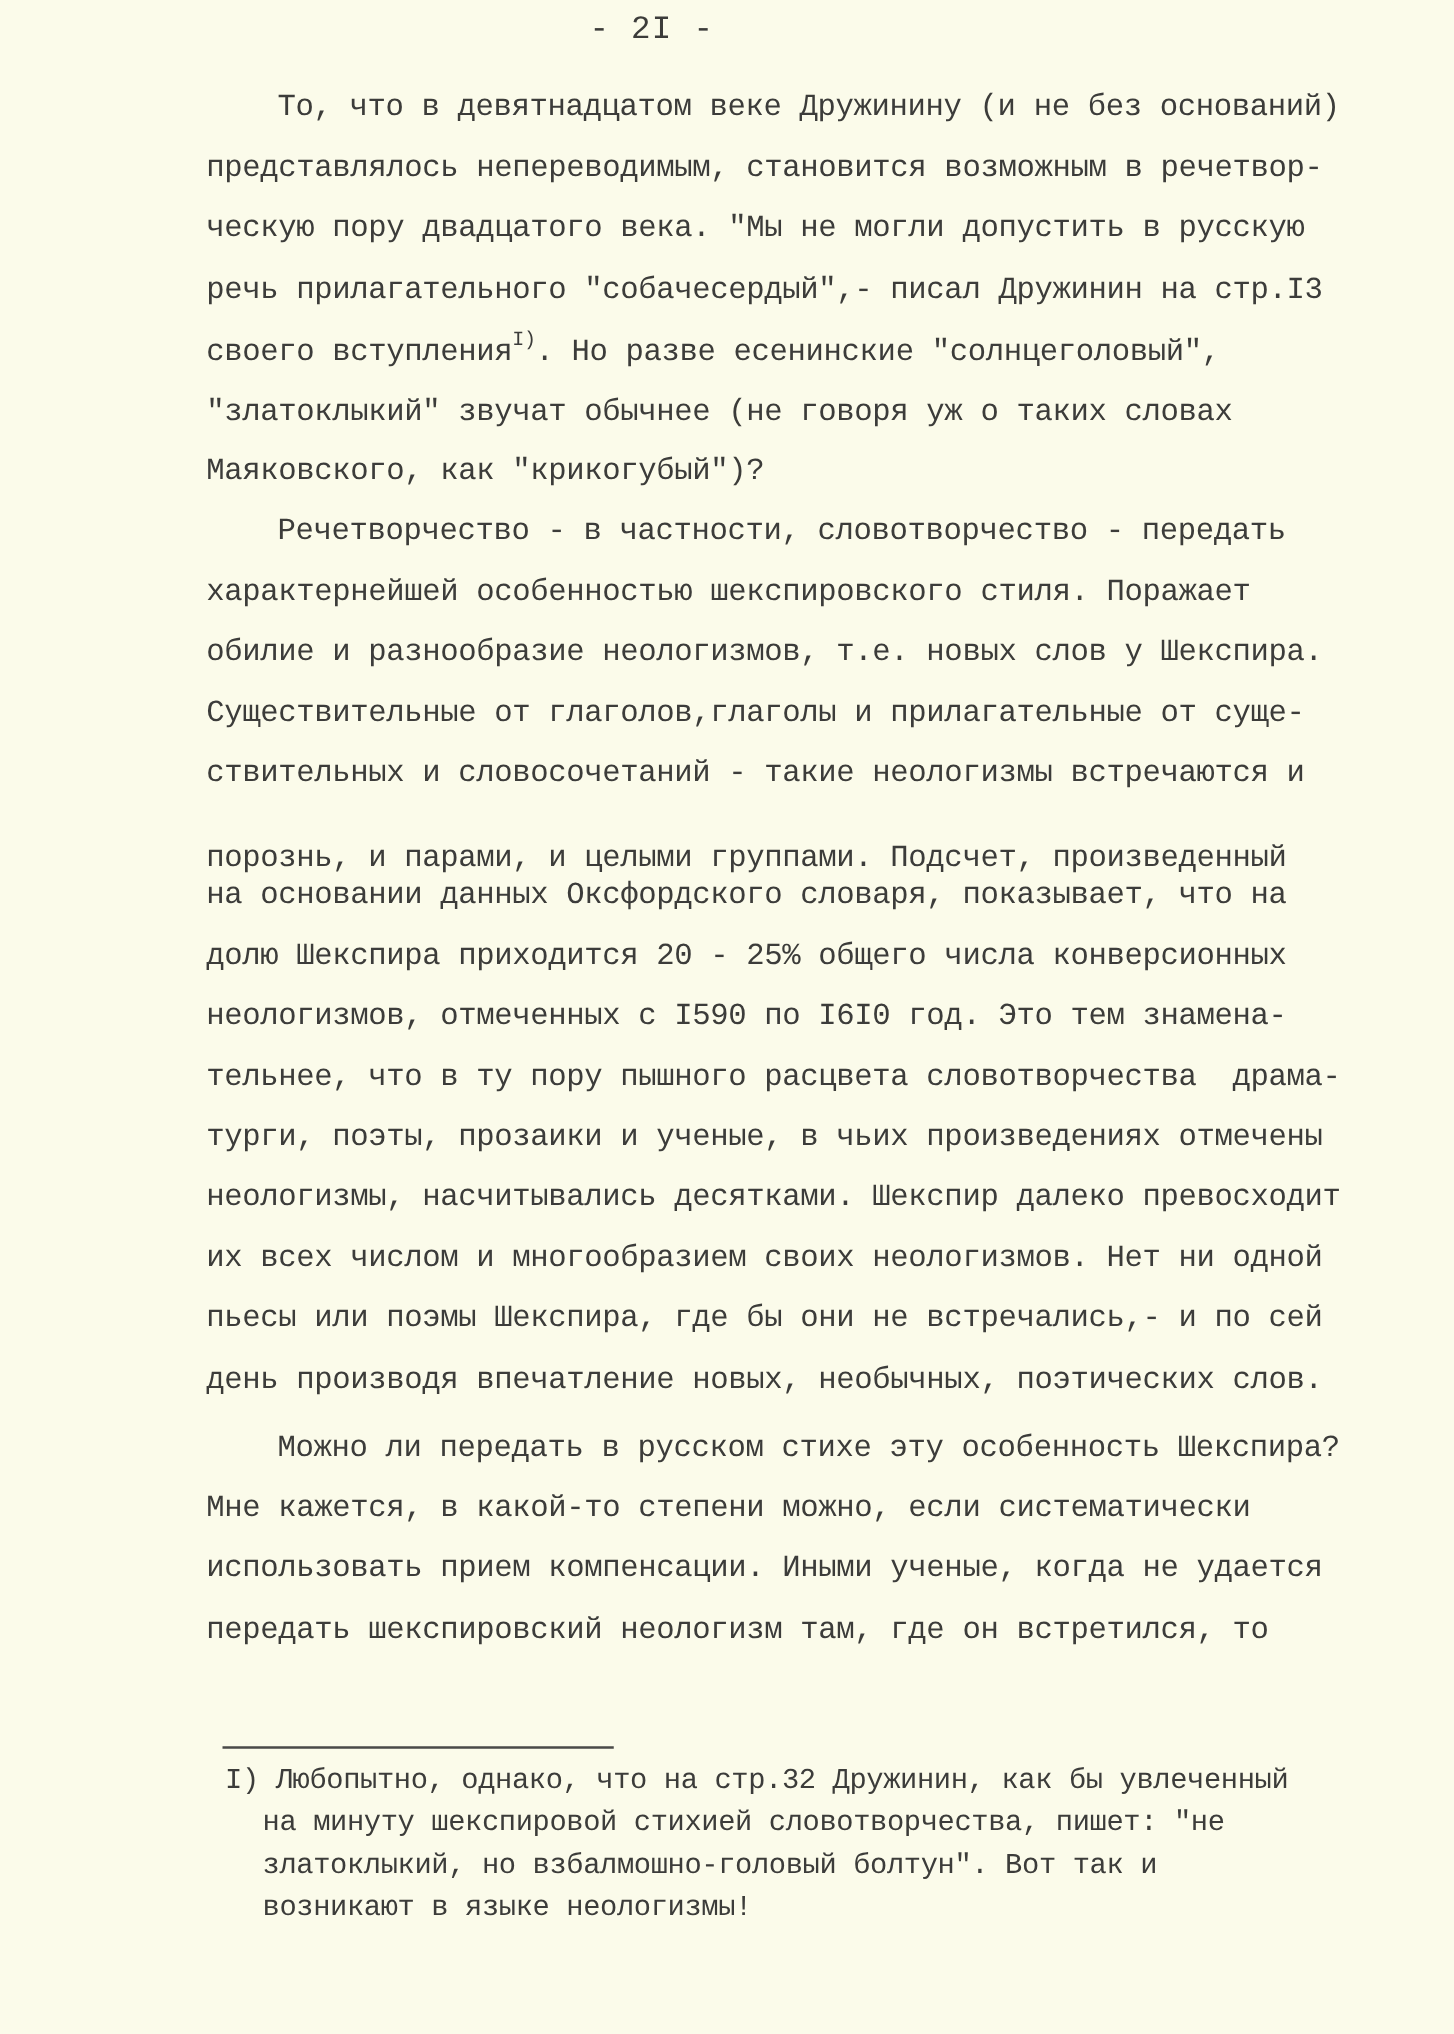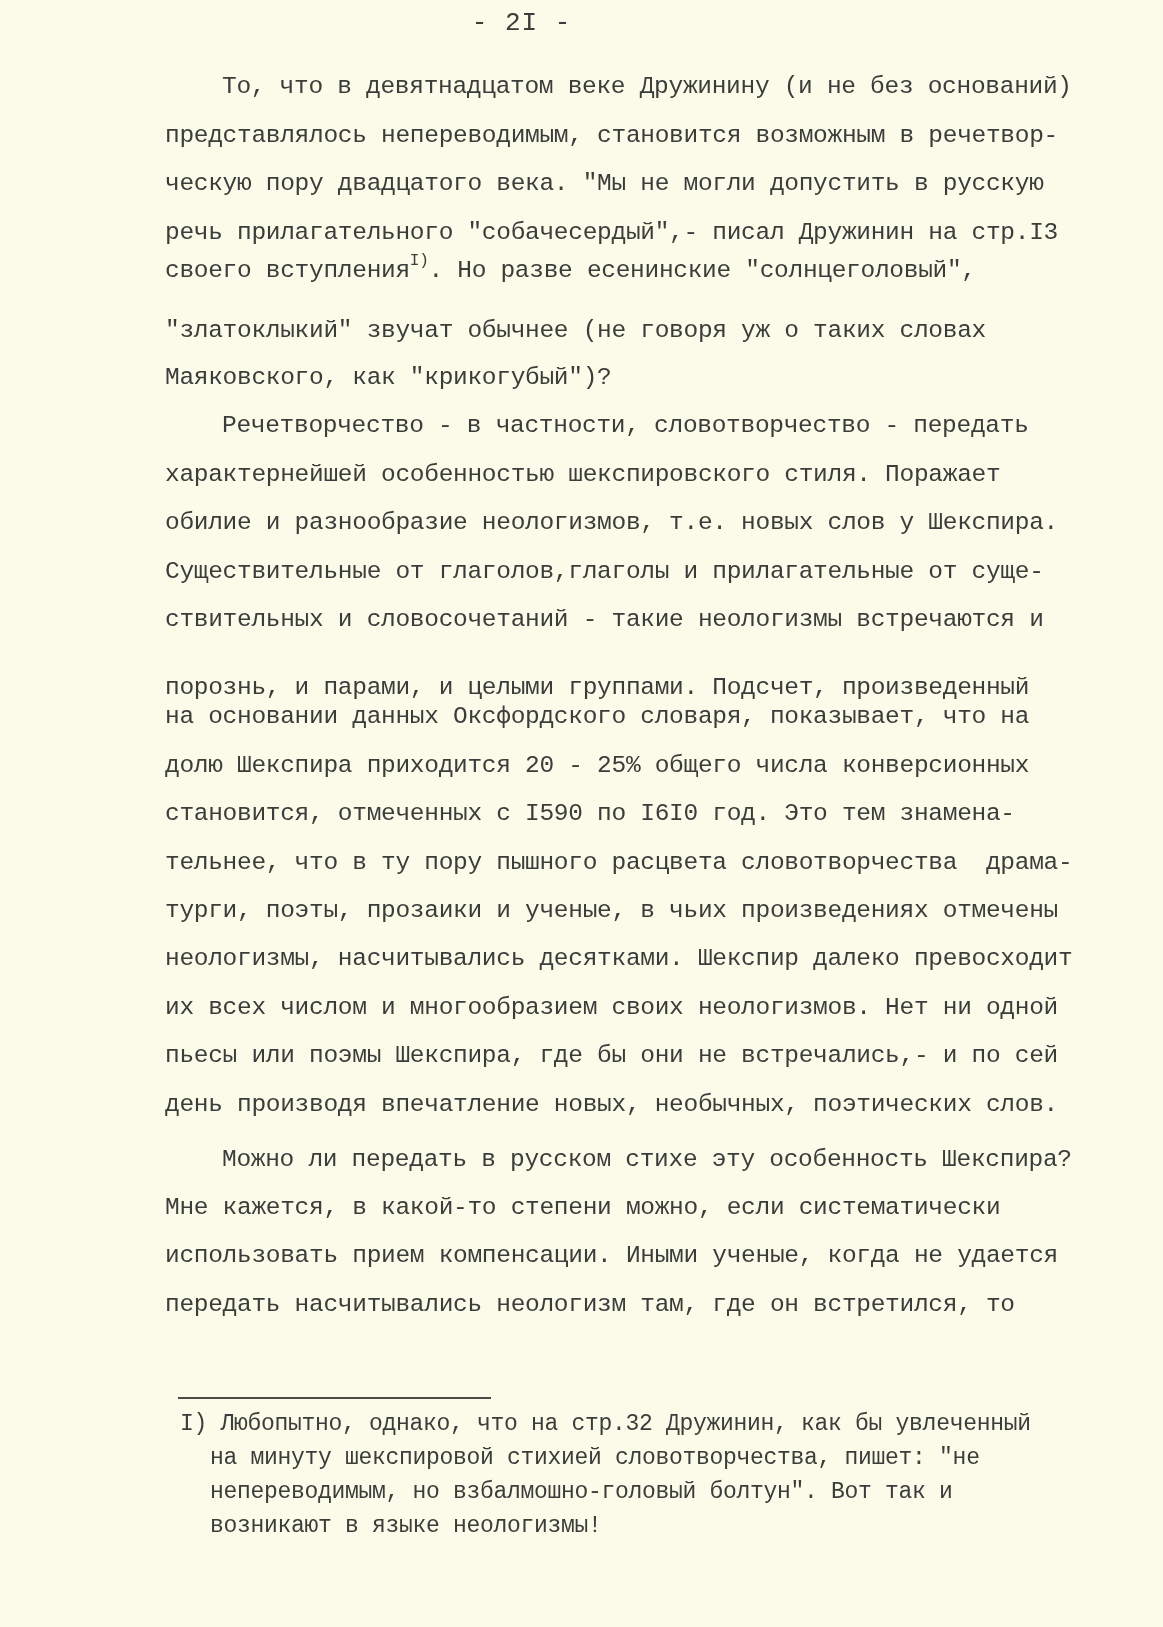--- a/index.html
+++ b/index.html
@@ -59,44 +59,44 @@
 </head>
 <body>
 
 <div>
   <div class="page-number">- 2I -</div>
 
   <div class="line indent" style="top:72px;">То, что в девятнадцатом веке Дружинину (и не без оснований)</div>
   <div class="line" style="top:121px;">представлялось непереводимым, становится возможным в речетвор-</div>
   <div class="line" style="top:169px;">ческую пору двадцатого века. "Мы не могли допустить в русскую</div>
   <div class="line" style="top:218px;">речь прилагательного "собачесердый",- писал Дружинин на стр.I3</div>
-  <div class="line" style="top:256px;"><span>своего вступления</span><span class="sup">I)</span><span>. Но разве есенинские "солнцеголовый",</span></div>
+  <div class="line" style="top:268px;"><span>своего вступления</span><span class="sup">I)</span><span>. Но разве есенинские "солнцеголовый",</span></div>
   <div class="line" style="top:316px;">"златоклыкий" звучат обычнее (не говоря уж о таких словах</div>
   <div class="line" style="top:363px;">Маяковского, как "крикогубый")?</div>
 
   <div class="line indent" style="top:411px;">Речетворчество - в частности, словотворчество - передать</div>
   <div class="line" style="top:460px;">характернейшей особенностью шекспировского стиля. Поражает</div>
   <div class="line" style="top:508px;">обилие и разнообразие неологизмов, т.е. новых слов у Шекспира.</div>
   <div class="line" style="top:557px;">Существительные от глаголов,глаголы и прилагательные от суще-</div>
   <div class="line" style="top:605px;">ствительных и словосочетаний - такие неологизмы встречаются и</div>
   <div class="line" style="top:654px;margin-top:19px;">порознь, и парами, и целыми группами. Подсчет, произведенный</div>
   <div class="line" style="top:702px;">на основании данных Оксфордского словаря, показывает, что на</div>
   <div class="line" style="top:751px;">долю Шекспира приходится 20 - 25% общего числа конверсионных</div>
-  <div class="line" style="top:799px;">становится, отмеченных с I590 по I6I0 год. Это тем знамена-</div>
+  <div class="line" style="top:799px;">неологизмов, отмеченных с I590 по I6I0 год. Это тем знамена-</div>
   <div class="line" style="top:848px;">тельнее, что в ту пору пышного расцвета словотворчества  драма-</div>
   <div class="line" style="top:896px;">турги, поэты, прозаики и ученые, в чьих произведениях отмечены</div>
   <div class="line" style="top:944px;">неологизмы, насчитывались десятками. Шекспир далеко превосходит</div>
   <div class="line" style="top:993px;">их всех числом и многообразием своих неологизмов. Нет ни одной</div>
   <div class="line" style="top:1041px;">пьесы или поэмы Шекспира, где бы они не встречались,- и по сей</div>
   <div class="line" style="top:1090px;">день производя впечатление новых, необычных, поэтических слов.</div>
 
   <div class="line indent" style="top:1145px;">Можно ли передать в русском стихе эту особенность Шекспира?</div>
   <div class="line" style="top:1193px;">Мне кажется, в какой-то степени можно, если систематически</div>
   <div class="line" style="top:1241px;">использовать прием компенсации. Иными ученые, когда не удается</div>
-  <div class="line" style="top:1290px;">передать насчитывались неологизм там, где он встретился, то</div>
+  <div class="line" style="top:1290px;">передать шекспировский неологизм там, где он встретился, то</div>
 
   <div class="footnote-rule"></div>
 
   <div class="fn-line fn-first" style="top:1410px;">I) Любопытно, однако, что на стр.32 Дружинин, как бы увлеченный</div>
   <div class="fn-line fn-cont" style="top:1444px;">на минуту шекспировой стихией словотворчества, пишет: "не</div>
-  <div class="fn-line fn-cont" style="top:1478px;">непереводимым, но взбалмошно-головый болтун". Вот так и</div>
+  <div class="fn-line fn-cont" style="top:1478px;">златоклыкий, но взбалмошно-головый болтун". Вот так и</div>
   <div class="fn-line fn-cont" style="top:1512px;">возникают в языке неологизмы!</div>
 </div>
 
 </body></html>

